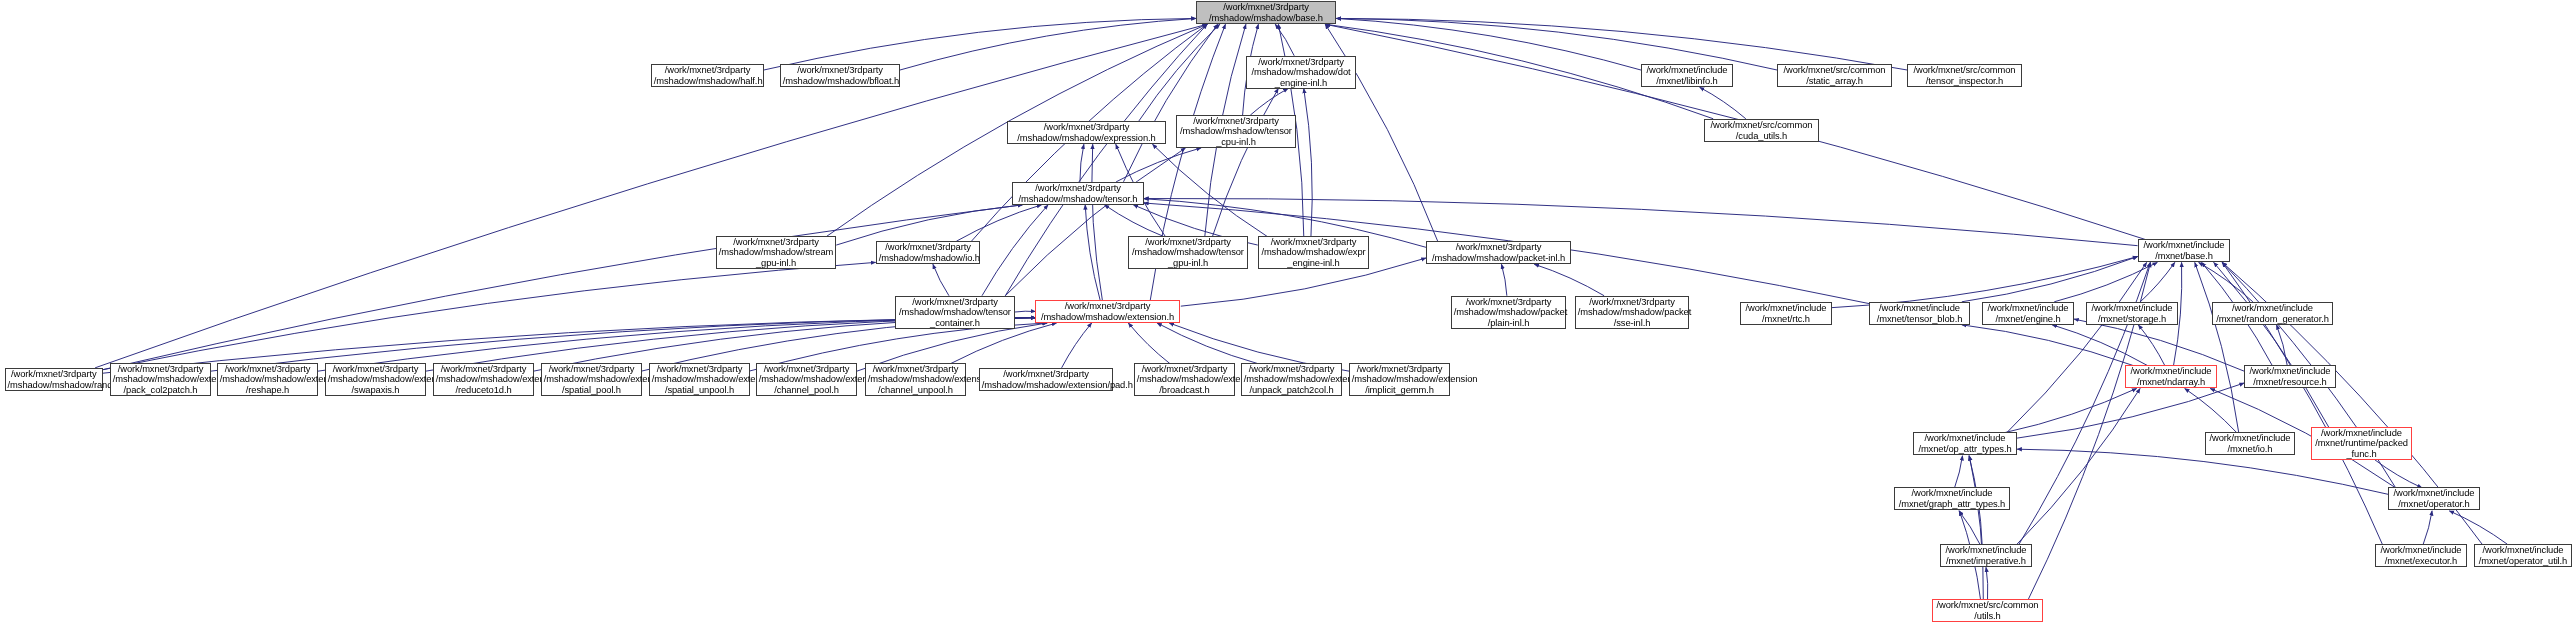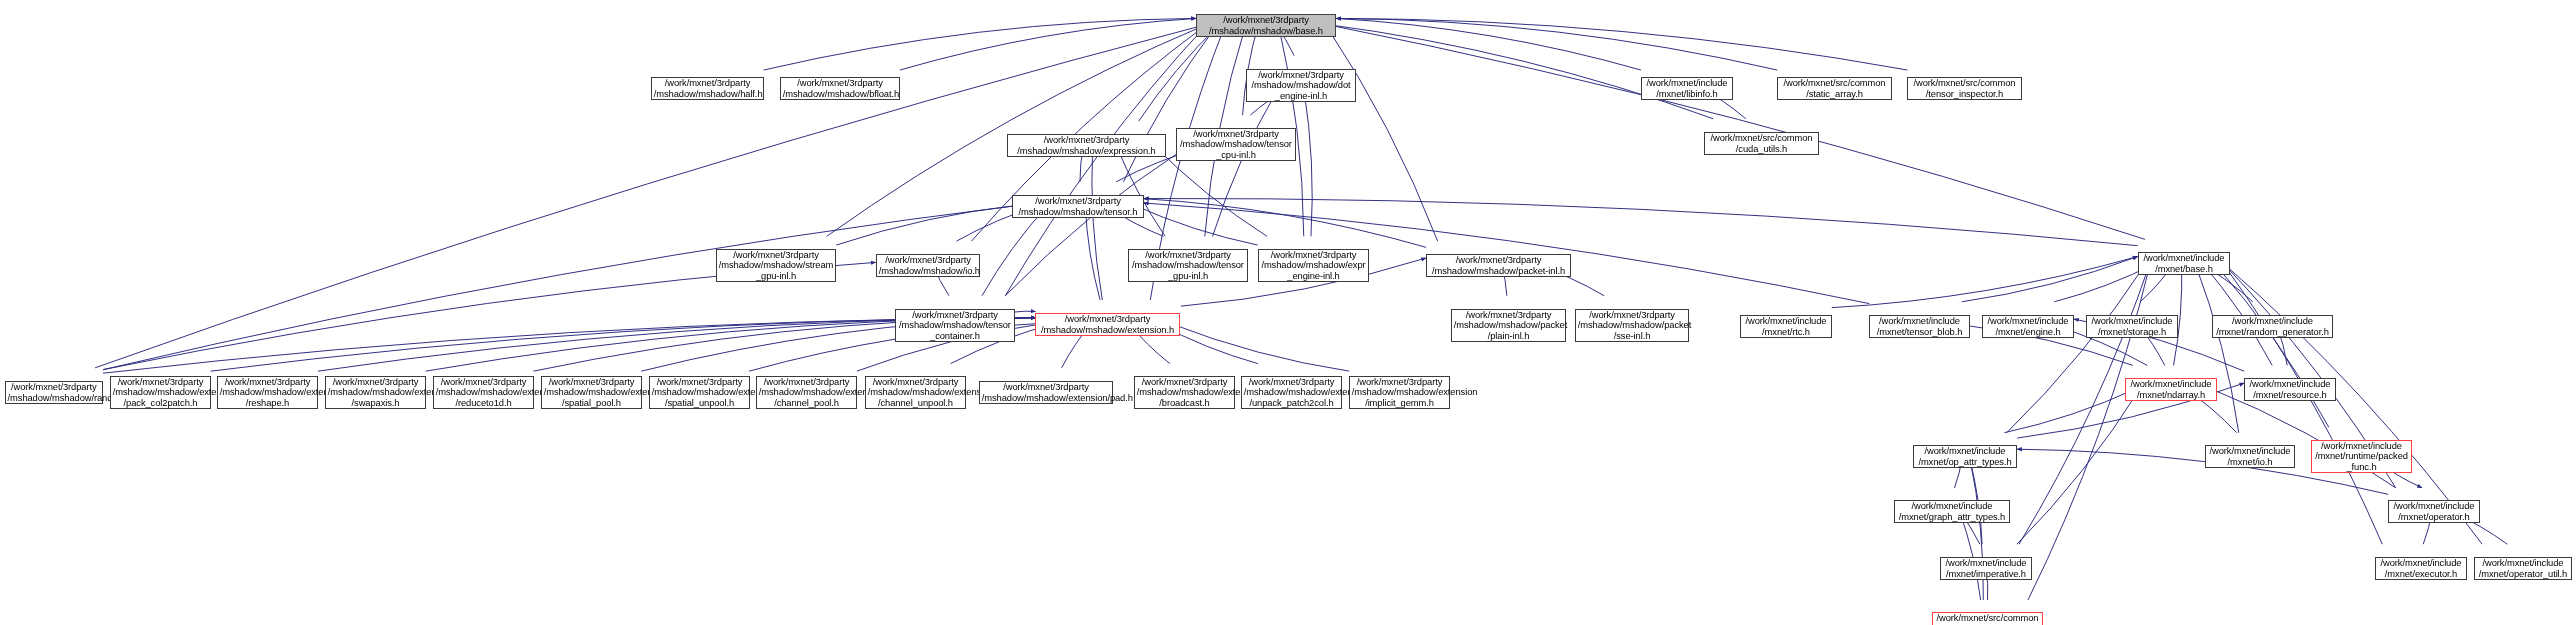--- a/index.html
+++ b/index.html
@@ -31,21 +31,20 @@
     font-size: 9.4px;
     line-height: 10.3px;
     text-align: center;
     display: flex;
     flex-direction: column;
     align-items: center;
     justify-content: center;
     white-space: pre-line;
     letter-spacing: -0.1px;
     z-index: 5;
-    margin-top: 13px;
   }
   .node.root {
     background: #bfbfbf;
     border: 0.6px solid #404040;
   }
   .node.hl {
     border: 0.6px solid #ff4040;
   }
   .node-label {
     display: block;

